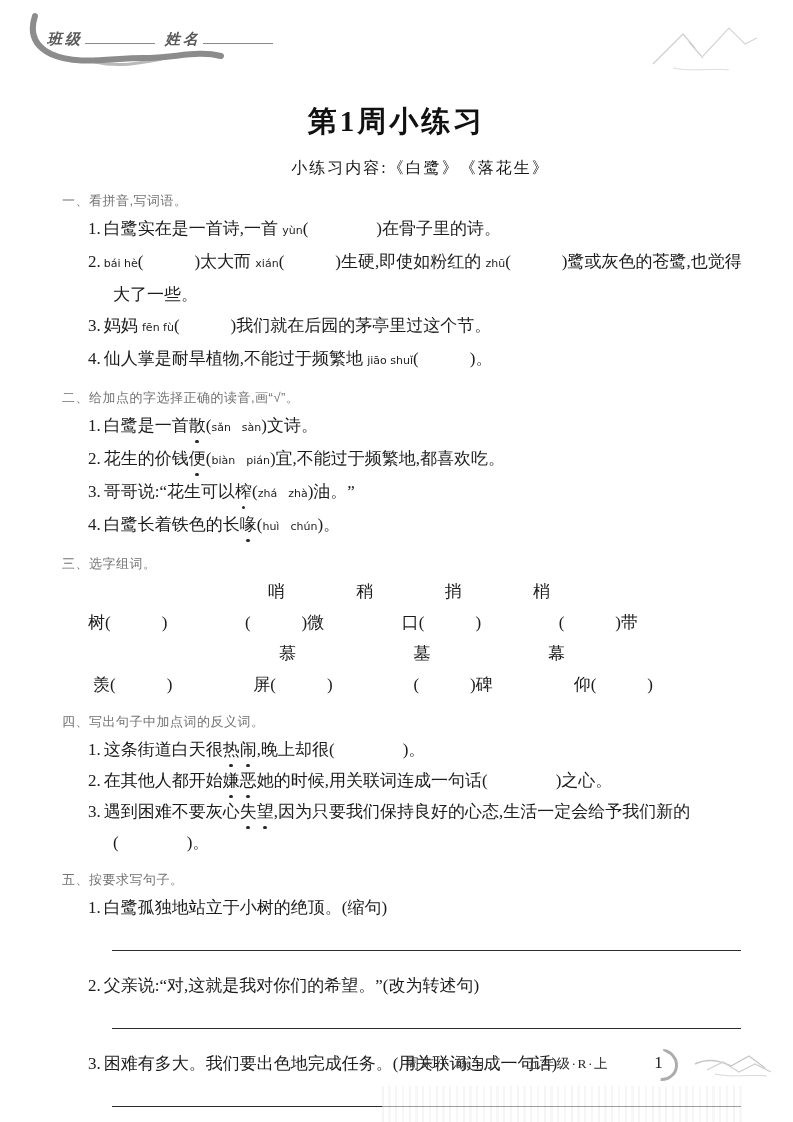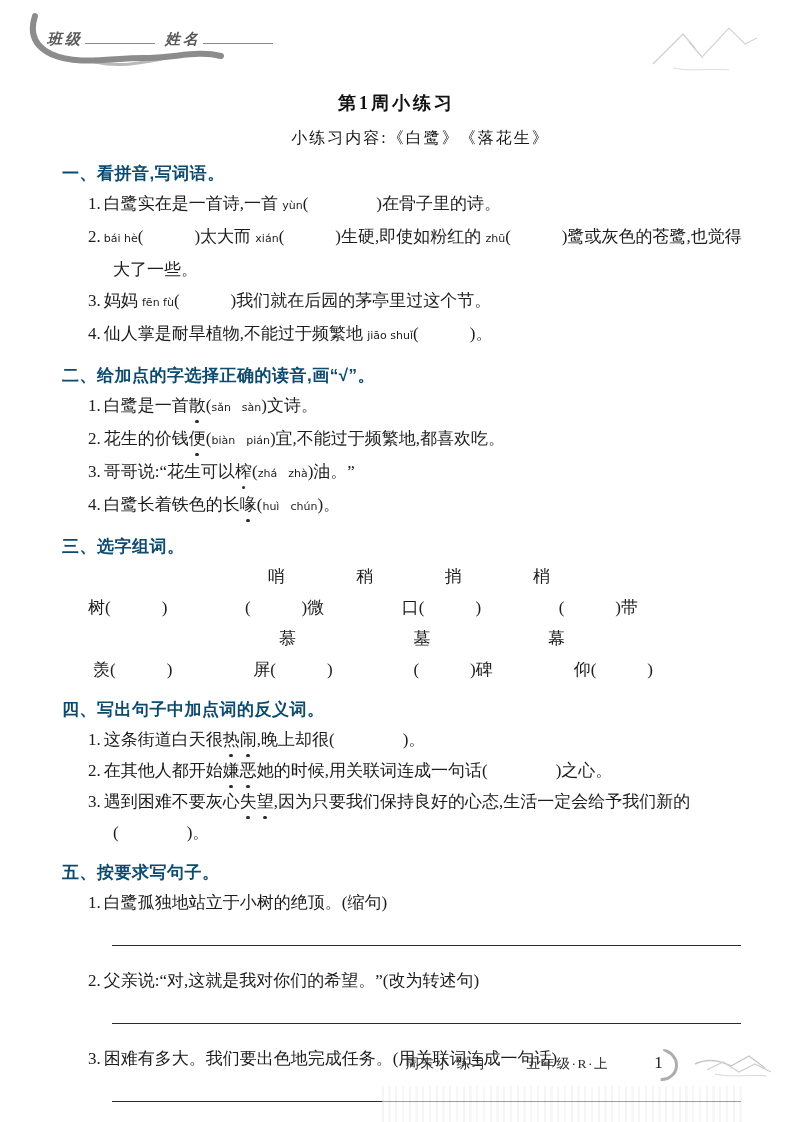--- a/index.html
+++ b/index.html
@@ -10,25 +10,25 @@
   .corner-deco{position:absolute;top:12px;left:25px;width:230px;height:78px;}
   .corner-deco svg{position:absolute;top:0;left:0;}
   .hw-row{position:absolute;top:18px;left:22px;white-space:nowrap;}
   .hw-label{font-style:italic;font-weight:700;font-size:15px;color:#5a5a5a;letter-spacing:3px;}
   .fill-line{display:inline-block;width:70px;height:13px;border-bottom:1.2px solid #8a8a8a;margin:0 10px 0 2px;}
 
   
   .mountains-top{position:absolute;top:18px;right:18px;opacity:.75;}
 
   .content{position:absolute;top:86px;left:0;right:0;}
-  .title{margin:5px;text-align:center;font-size:18px;font-weight:700;letter-spacing:3px;color:#111;}
+  .title{margin:16px;text-align:center;font-size:29px;font-weight:700;letter-spacing:3px;color:#111;}
   .subtitle{text-align:center;font-size:16px;letter-spacing:2px;margin-top:13px;color:#161616;padding-left:48px;}
 
   .sec-heading{margin:13px 46px 3px 62px;font-family:"Liberation Sans","DejaVu Sans",sans-serif;
-               font-weight:700;font-size:17px;letter-spacing:.5px;color:#0c4a6e;}
+               font-weight:400;font-size:13px;letter-spacing:.5px;color:#737373;}
   .item{margin:0 46px 0 88px;padding-left:25px;text-indent:-25px;font-size:17px;line-height:31px;}
   .num{margin-right:3px;}
   .py{font-family:"DejaVu Sans","Liberation Sans",sans-serif;font-size:11px;}
   .dotch{position:relative;display:inline-block;text-indent:0;}
   .dotch::after{content:"";position:absolute;left:50%;bottom:-2px;width:3.5px;height:3.5px;
                 margin-left:-2px;border-radius:50%;background:#2a2a2a;}
 
   .choose-row{display:flex;justify-content:space-between;font-size:17px;line-height:31px;}
   .row-chars4{margin-left:268px;width:282px;}
   .row-words4{margin-left:88px;width:550px;}

